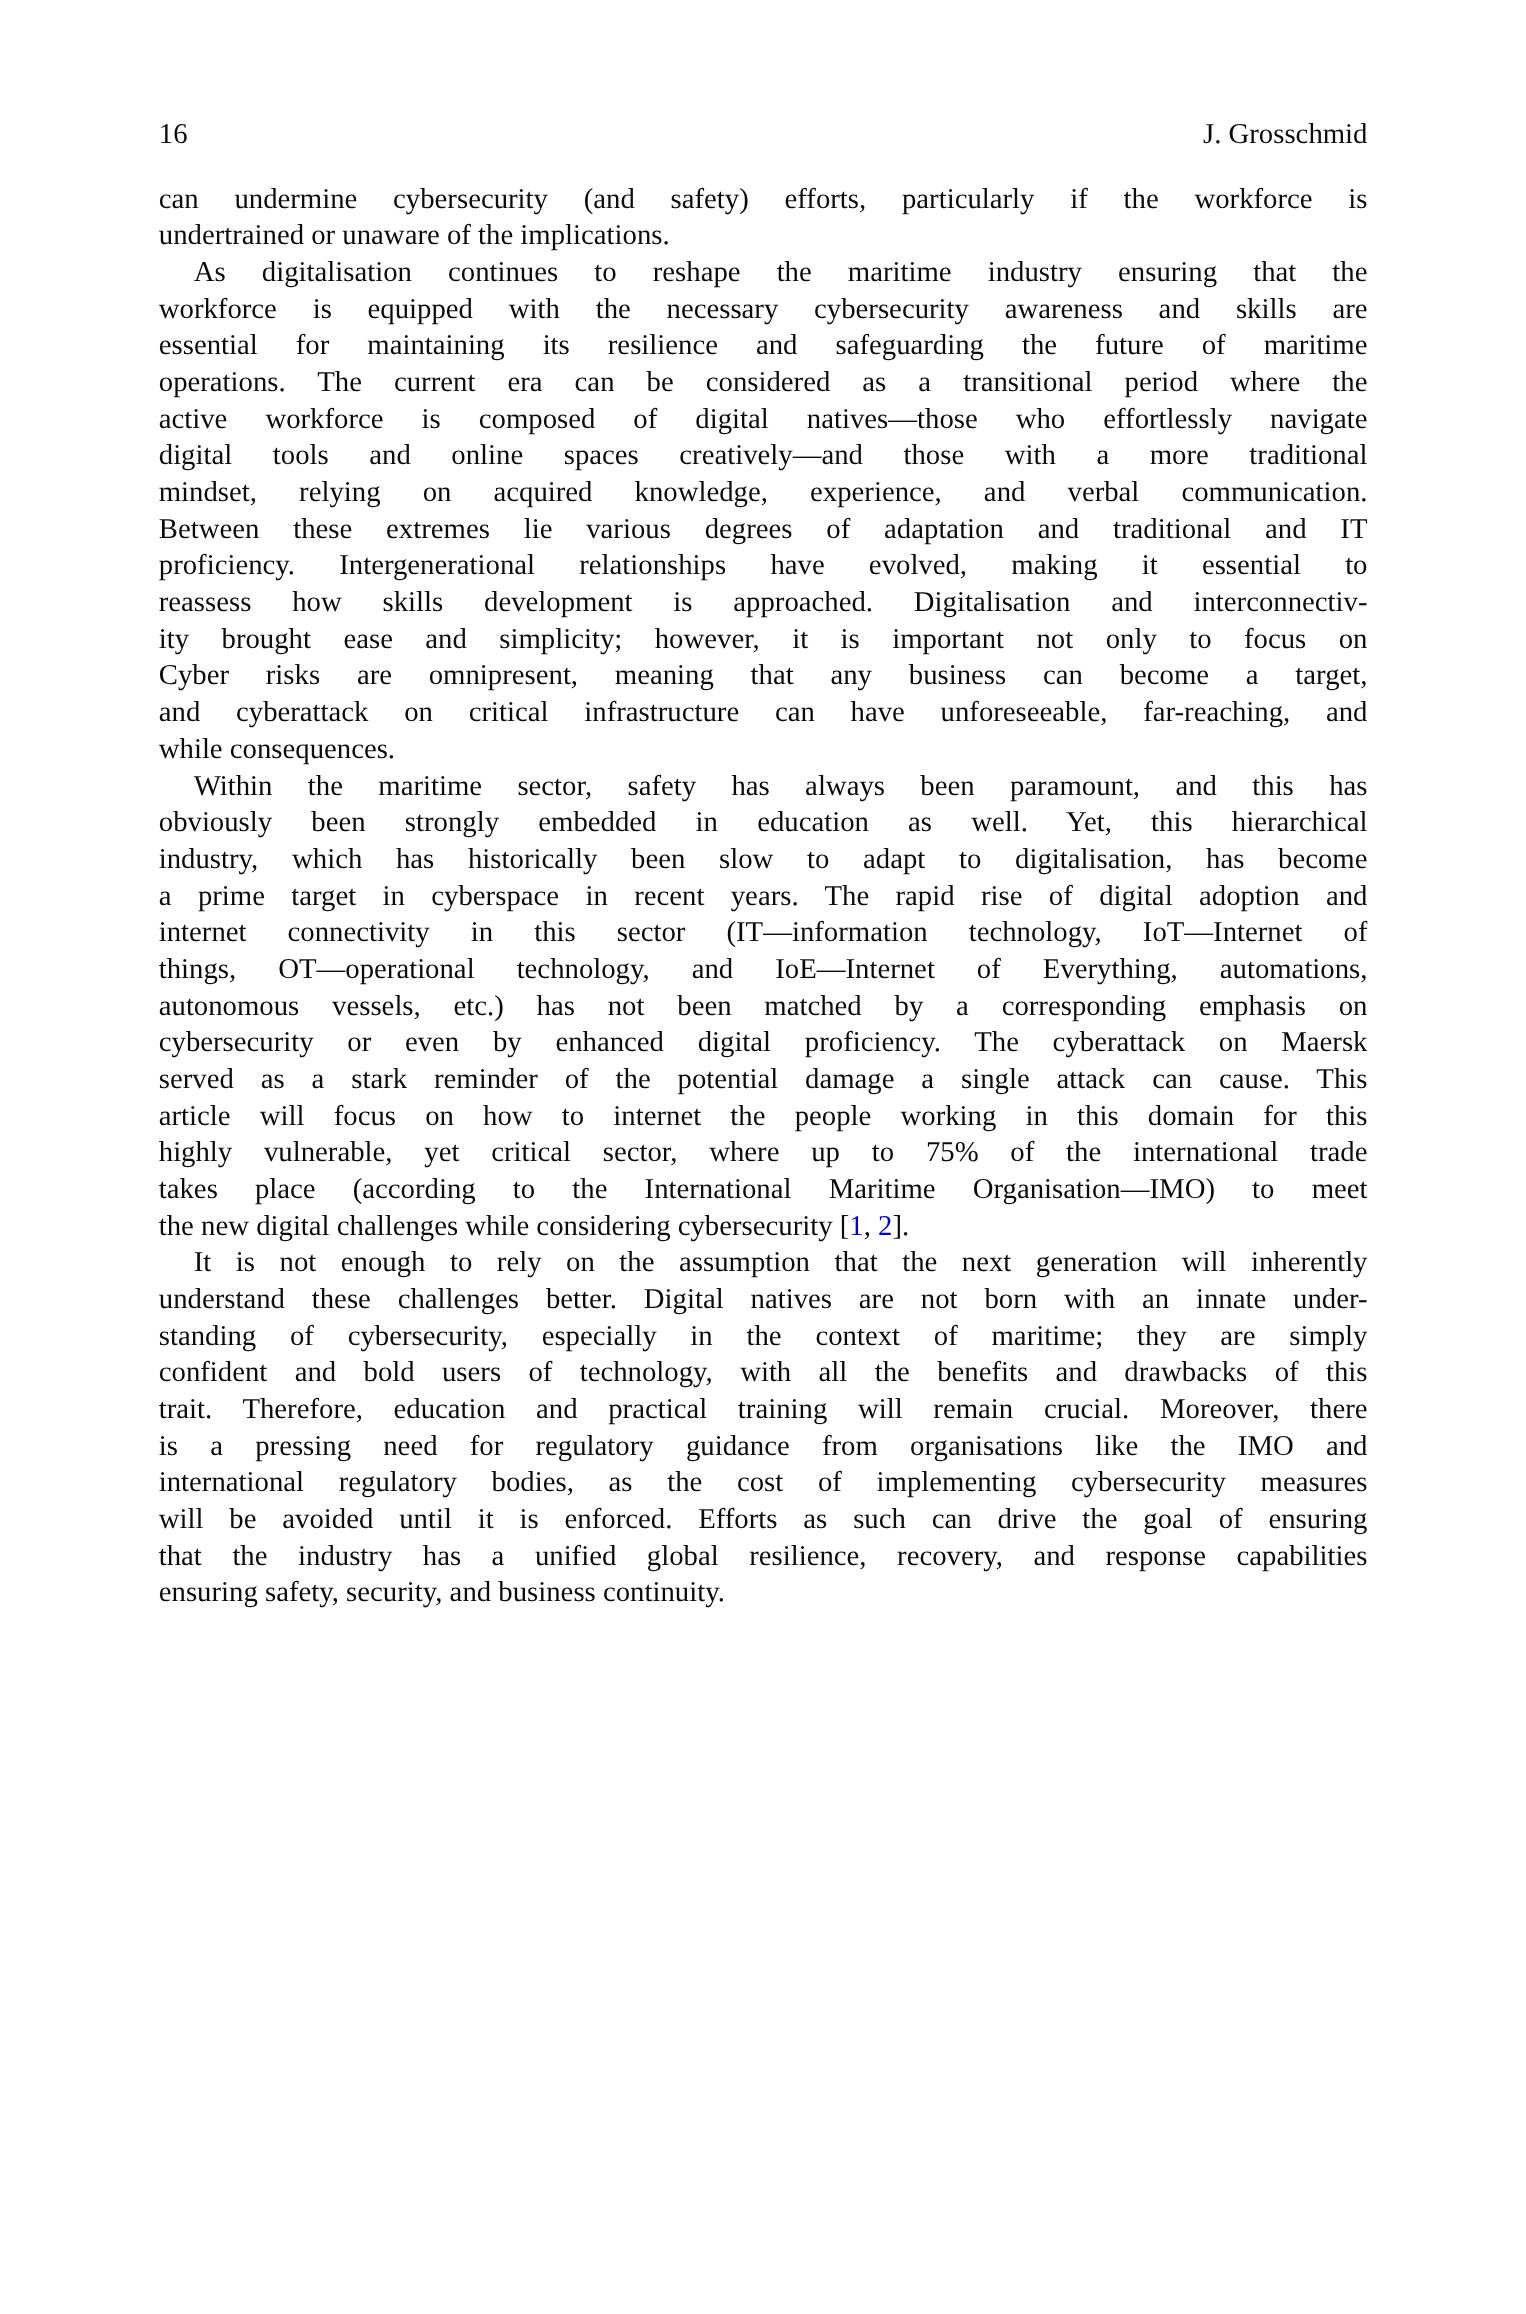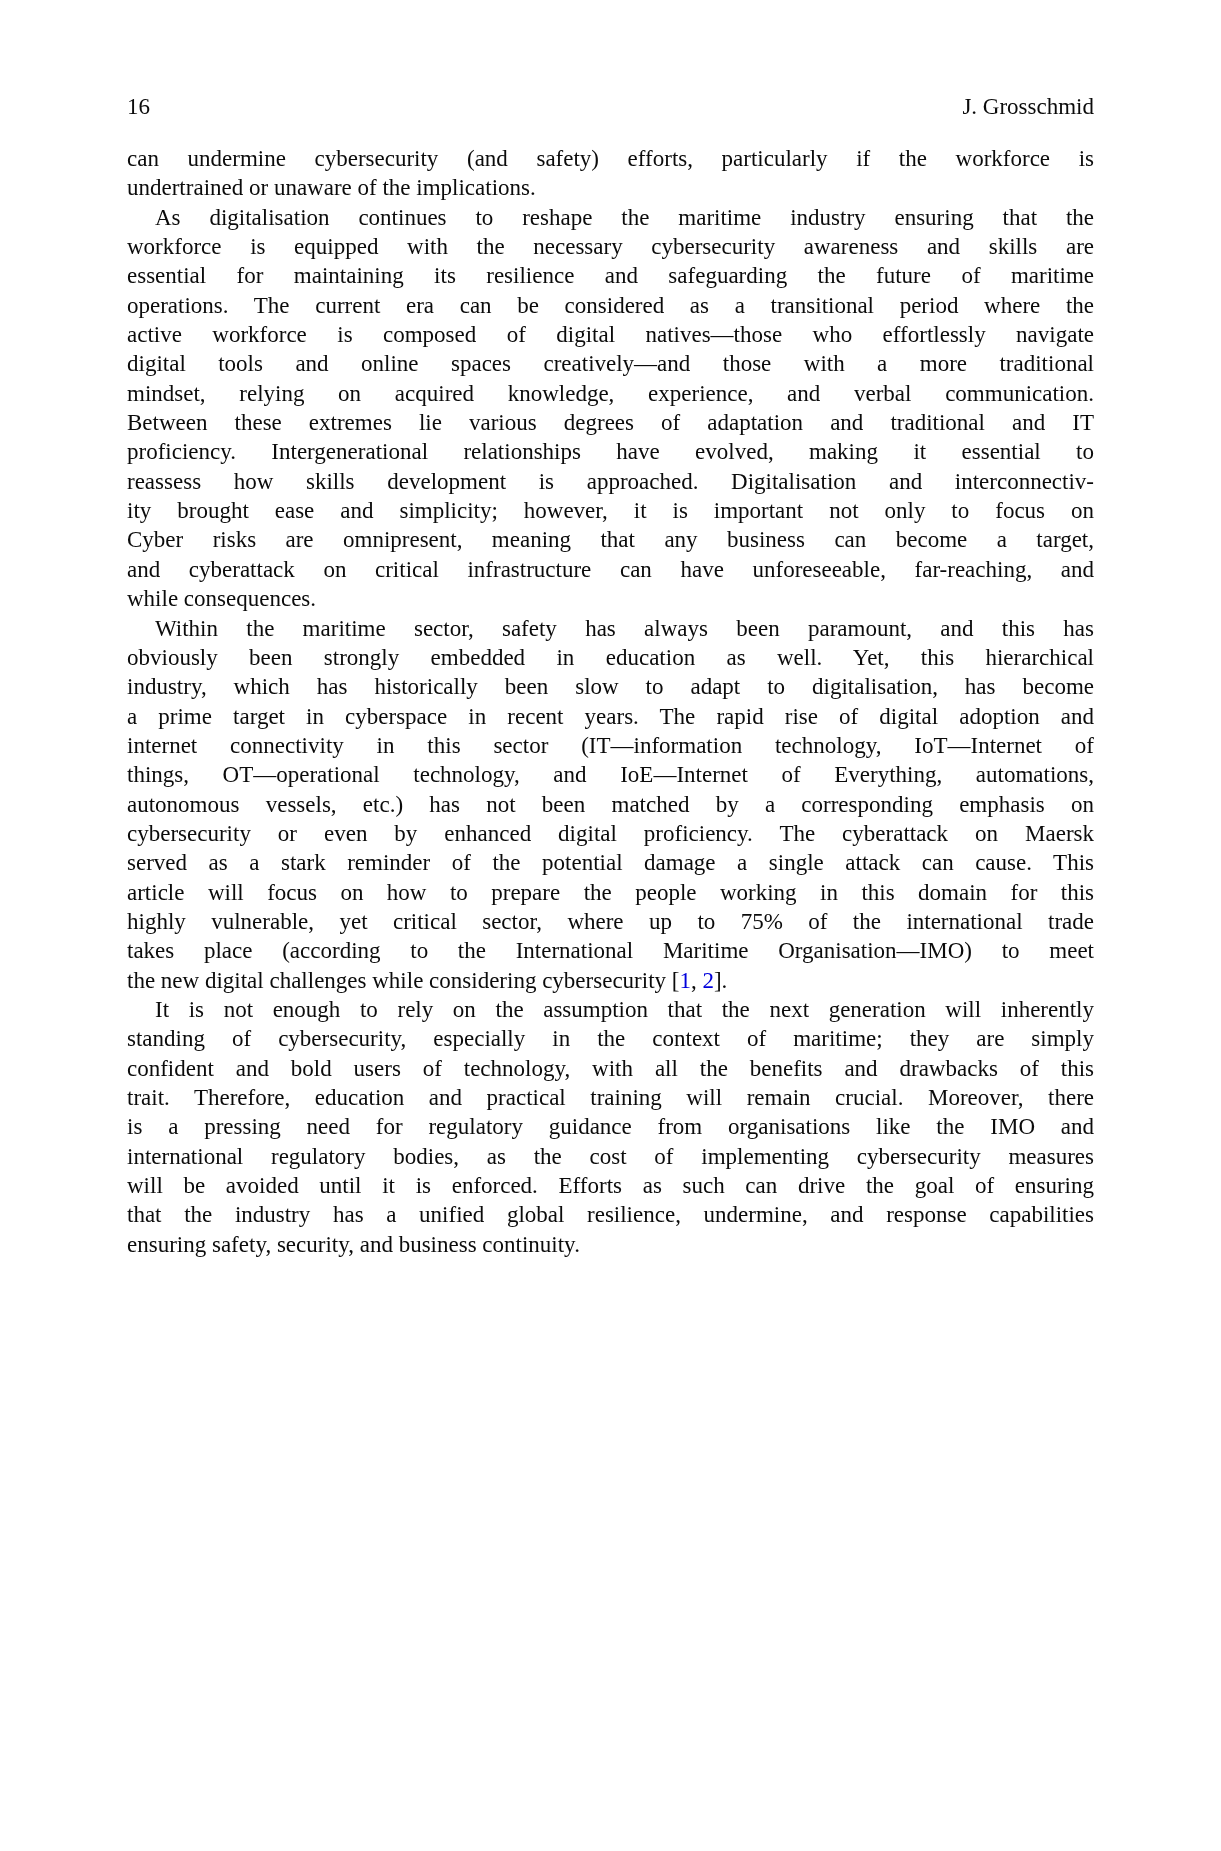--- a/index.html
+++ b/index.html
@@ -83,31 +83,32 @@
         <div class="paragraph indent">
           <div class="line">Within the maritime sector, safety has always been paramount, and this has</div>
           <div class="line">obviously been strongly embedded in education as well. Yet, this hierarchical</div>
           <div class="line">industry, which has historically been slow to adapt to digitalisation, has become</div>
           <div class="line">a prime target in cyberspace in recent years. The rapid rise of digital adoption and</div>
           <div class="line">internet connectivity in this sector (IT—information technology, IoT—Internet of</div>
           <div class="line">things, OT—operational technology, and IoE—Internet of Everything, automations,</div>
           <div class="line">autonomous vessels, etc.) has not been matched by a corresponding emphasis on</div>
           <div class="line">cybersecurity or even by enhanced digital proficiency. The cyberattack on Maersk</div>
           <div class="line">served as a stark reminder of the potential damage a single attack can cause. This</div>
-          <div class="line">article will focus on how to prepare the people working in this domain for this</div>
+          <div class="line">article will focus on how to internet the people working in this domain for this</div>
           <div class="line">highly vulnerable, yet critical sector, where up to 75% of the international trade</div>
           <div class="line">takes place (according to the International Maritime Organisation—IMO) to meet</div>
           <div class="line last"><span>the new digital challenges while considering cybersecurity [</span><span class="ref-link" style="color: rgb(0, 0, 220);">1</span><span>, </span><span class="ref-link" style="color: rgb(0, 0, 220);">2</span><span>].</span></div>
         </div>
         <div class="paragraph indent">
           <div class="line">It is not enough to rely on the assumption that the next generation will inherently</div>
+          <div class="line">understand these challenges better. Digital natives are not born with an innate under-</div>
           <div class="line">standing of cybersecurity, especially in the context of maritime; they are simply</div>
           <div class="line">confident and bold users of technology, with all the benefits and drawbacks of this</div>
           <div class="line">trait. Therefore, education and practical training will remain crucial. Moreover, there</div>
           <div class="line">is a pressing need for regulatory guidance from organisations like the IMO and</div>
           <div class="line">international regulatory bodies, as the cost of implementing cybersecurity measures</div>
           <div class="line">will be avoided until it is enforced. Efforts as such can drive the goal of ensuring</div>
-          <div class="line">that the industry has a unified global resilience, undermine, and response capabilities</div>
+          <div class="line">that the industry has a unified global resilience, recovery, and response capabilities</div>
           <div class="line last">ensuring safety, security, and business continuity.</div>
         </div>
       </div>
   </div>
 </div>
 
 </body></html>

